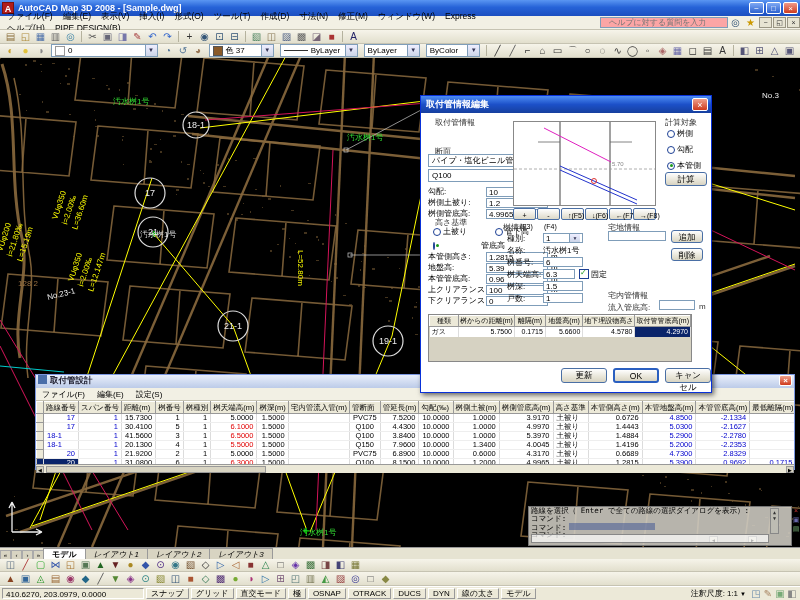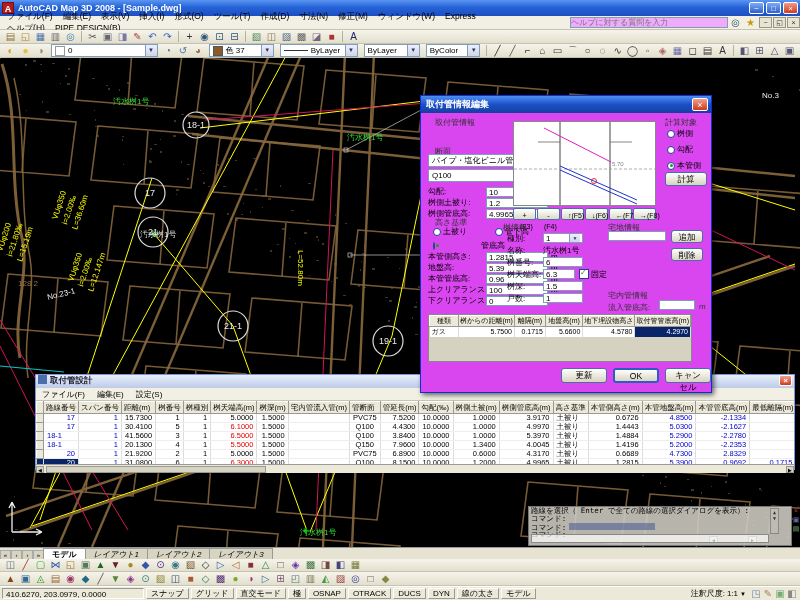--- a/index.html
+++ b/index.html
@@ -14,42 +14,42 @@
     font-size:9px;line-height:12px;text-align:center;margin-right:4px;border:1px solid #7a0f0f;box-sizing:border-box;}
   #title-text{color:#fff;font-weight:bold;font-size:9px;flex:1;white-space:nowrap;overflow:hidden;}
   .winbtn{width:15px;height:12px;margin-left:2px;border:1px solid #fff;border-radius:2px;
     background:linear-gradient(#7fa9f4,#2d62cf);color:#fff;font-size:8px;line-height:11px;
     text-align:center;box-sizing:border-box;}
   .winbtn.close{background:linear-gradient(#ef9a8a,#ce3c1f);}
   #menubar{position:absolute;left:0;top:16px;width:800px;height:14px;background:#f2f0e4;
     border-bottom:1px solid #c6c3b2;display:flex;align-items:center;padding-left:2px;box-sizing:border-box;}
   .mi{padding:1px 5px;white-space:nowrap;font-size:8.5px;}
   #help-box{margin-left:auto;display:flex;align-items:center;}
-  #help-input{width:158px;height:11px;border:1px solid #7f9db9;background:#f0abfc;font-size:8px;
-    color:#555;padding:0 0;box-sizing:border-box;font-family:inherit;}
+  #help-input{width:128px;height:11px;border:1px solid #7f9db9;background:#fca5a5;font-size:8px;
+    color:#555;padding:0 8px;box-sizing:border-box;font-family:inherit;}
   .mdi{width:13px;height:11px;border:1px solid #9a9684;background:#e7e4d3;font-size:7px;
     line-height:10px;text-align:center;margin-left:1px;box-sizing:border-box;color:#333;}
   .tbar{position:absolute;left:0;width:800px;background:linear-gradient(#f6f4ea,#e2dfcd);
     border-bottom:1px solid #c6c3b2;display:flex;align-items:center;padding:0 3px;box-sizing:border-box;}
   #tb1{top:30px;height:14px;}
   #tb2{top:44px;height:14px;}
   .strip{display:flex;align-items:center;}
   .icn{display:inline-block;width:15px;height:12px;font-size:10px;line-height:12px;text-align:center;}
   .sep{display:inline-block;width:1px;height:11px;background:#b5b29e;margin:0 3px;}
   .combo{display:inline-flex;align-items:center;height:13px;border:1px solid #7f9db9;background:#fff;
     margin:0 3px;padding-left:3px;box-sizing:border-box;font-size:8px;white-space:nowrap;overflow:hidden;}
   .combo .arrow{margin-left:auto;width:11px;height:11px;background:linear-gradient(#eef,#cdd5e8);
     border-left:1px solid #7f9db9;font-size:6px;line-height:11px;text-align:center;color:#335;}
   .swatch{display:inline-block;width:8px;height:8px;background:#8a5a28;border:1px solid #555;margin-right:3px;}
   .linetype-sample{display:inline-block;width:24px;border-top:1px solid #333;margin-right:3px;}
   
   #canvas{position:absolute;left:0;top:58px;width:800px;height:489px;background:#000;}
   
   #dialog{position:absolute;left:420px;top:95px;width:292px;height:298px;z-index:30;
-    background:#d946ef;border:1px solid #0831d9;box-shadow:2px 2px 5px rgba(0,0,0,.6);box-sizing:border-box;}
+    background:#ffffff;border:1px solid #0831d9;box-shadow:2px 2px 5px rgba(0,0,0,.6);box-sizing:border-box;}
   #dlg-title{position:absolute;left:0;top:0;right:0;height:17px;
     background:linear-gradient(180deg,#4d8df4,#1c50c8 50%,#163f9e);color:#fff;font-weight:bold;
     font-size:9px;line-height:17px;padding-left:5px;box-sizing:border-box;}
   #dlg-close{position:absolute;right:3px;top:2px;width:16px;height:13px;border:1px solid #fff;border-radius:2px;
     background:linear-gradient(#f0a08c,#cf3a1c);color:#fff;text-align:center;line-height:12px;font-size:9px;box-sizing:border-box;}
   .grp-label{position:absolute;font-size:8px;color:#333;}
   .frow{display:flex;align-items:center;height:11px;margin-bottom:0;}
   .flab{width:58px;font-size:8px;white-space:nowrap;overflow:hidden;}
   .finp{width:62px;height:10px;border:1px solid #7f9db9;background:#fff;font-size:8px;
     line-height:10px;padding:0 2px;box-sizing:border-box;}

